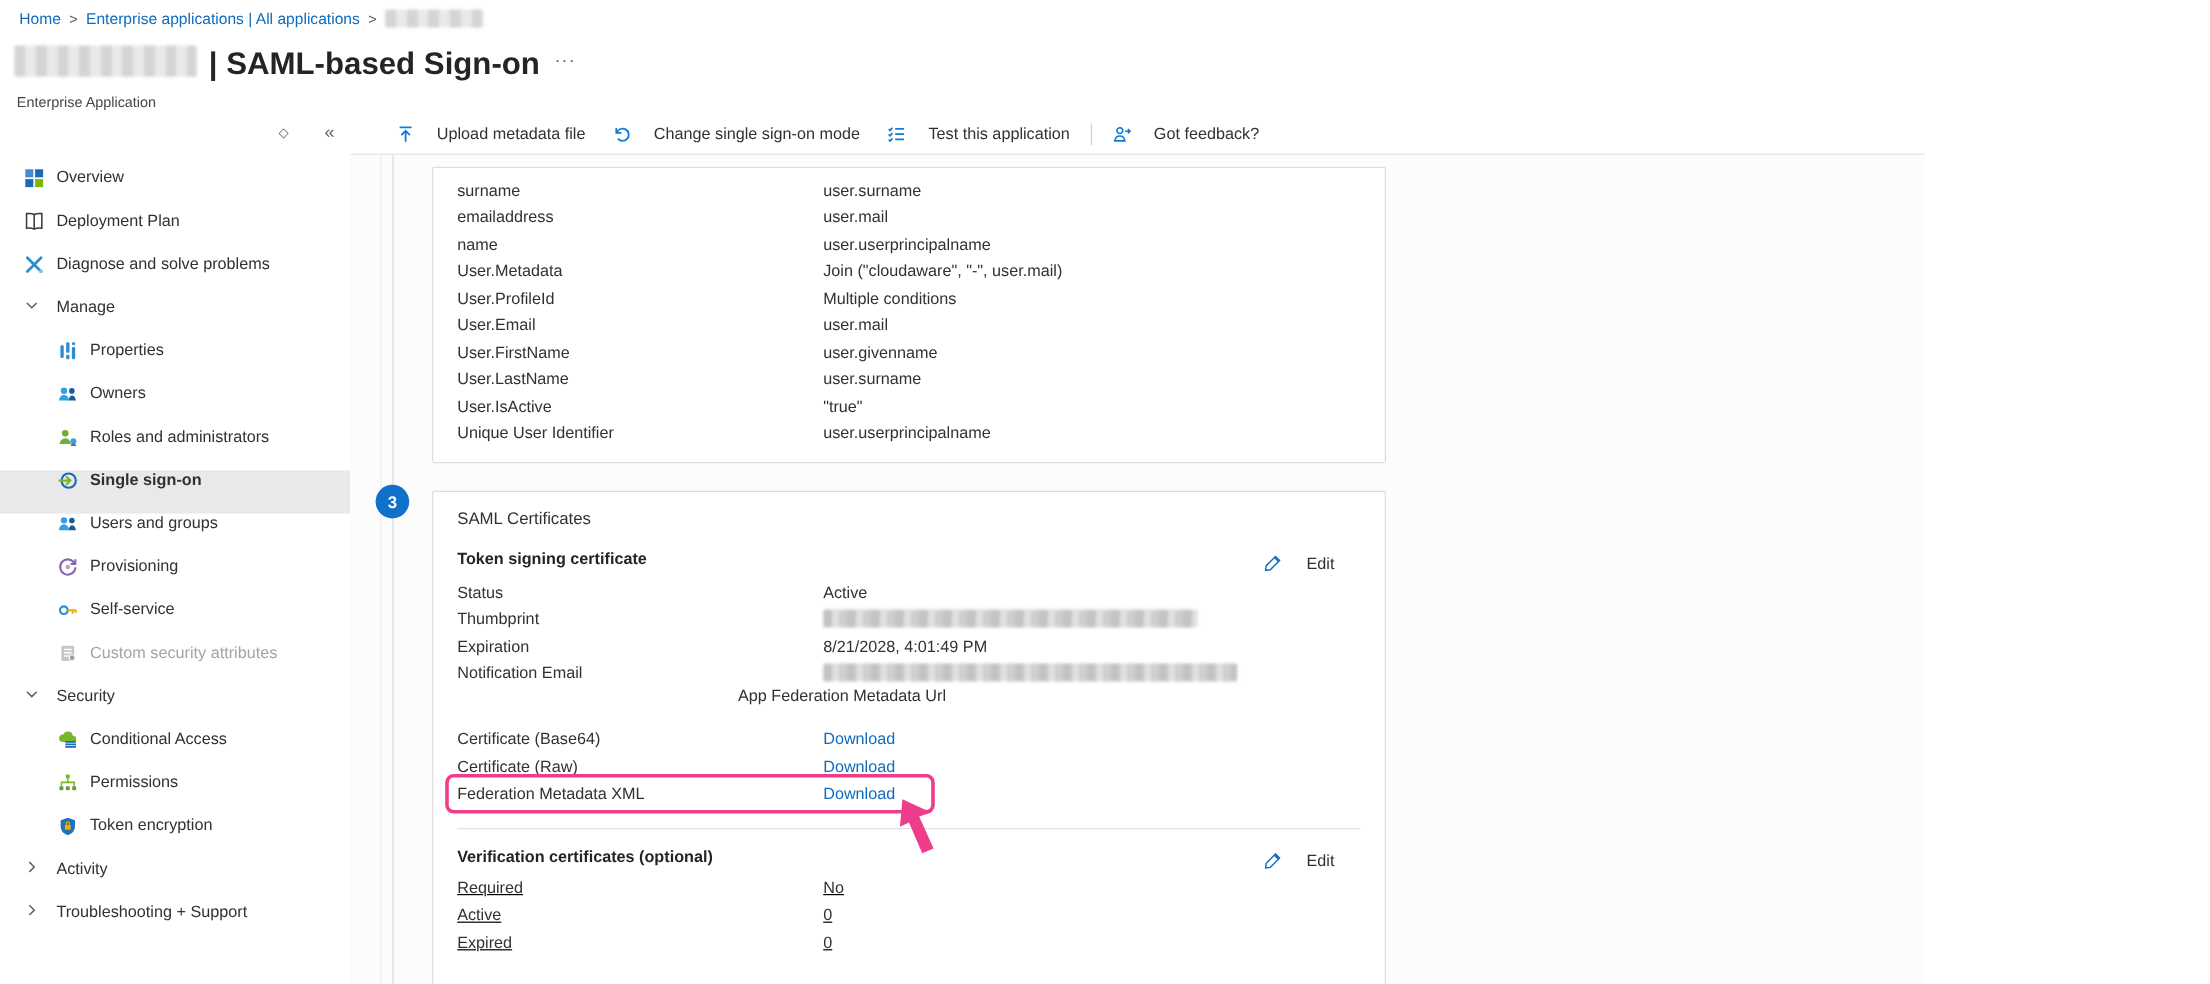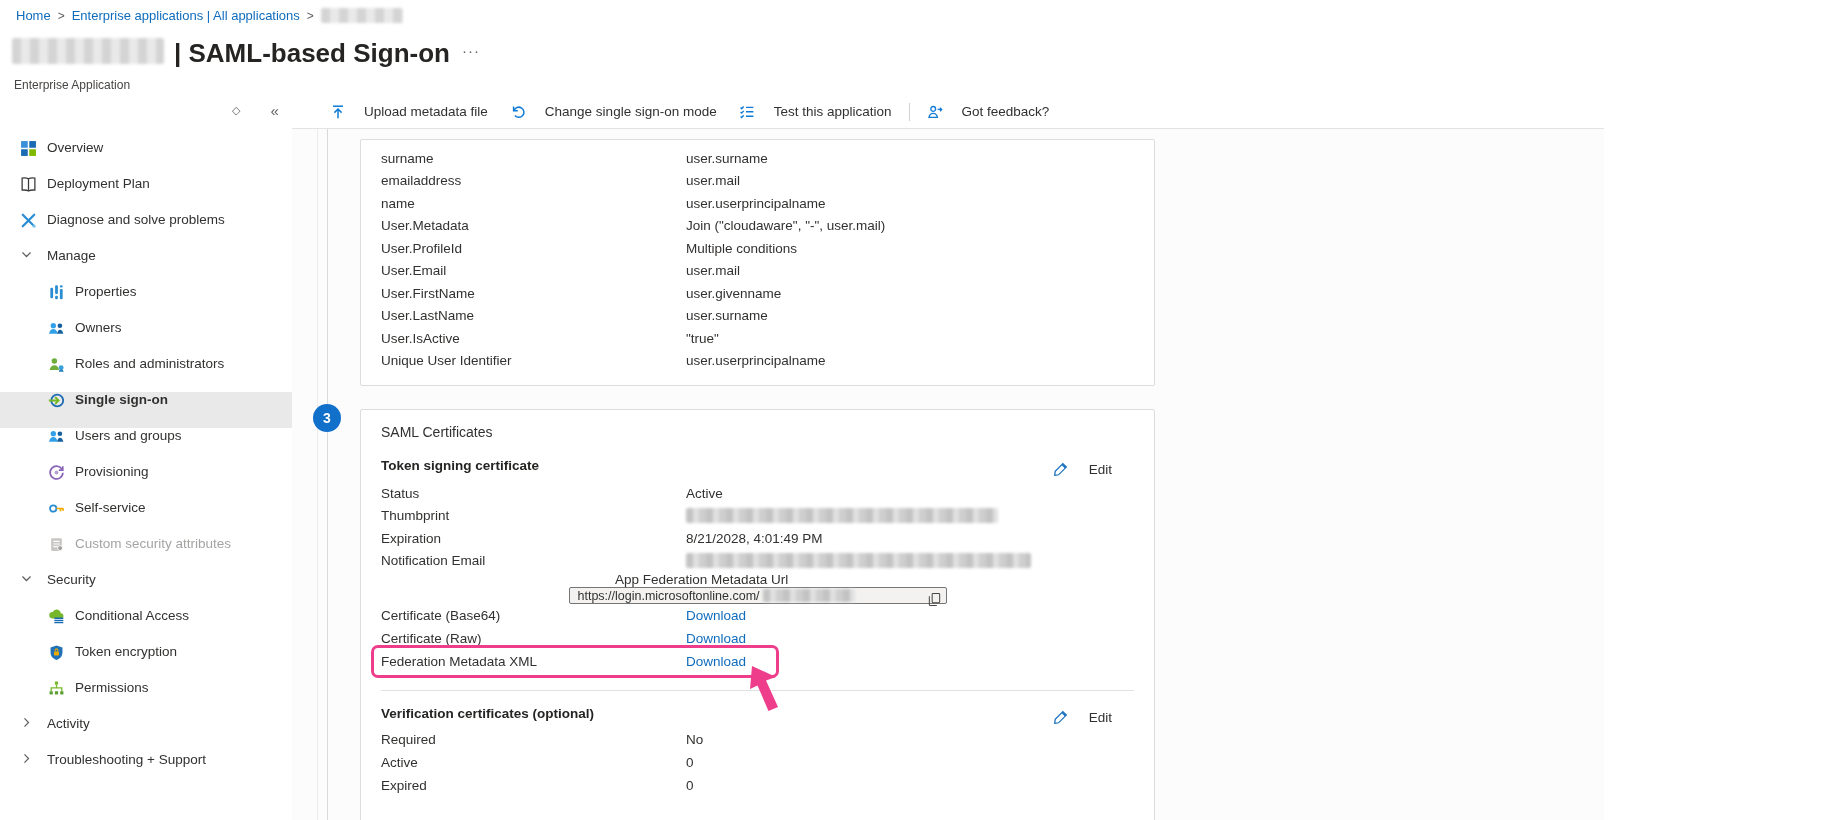--- a/index.html
+++ b/index.html
@@ -68,21 +68,21 @@
   .link { color: #0f6cbd; cursor: pointer; }
 
   .url-row { height: 32px; flex-direction: column; }
   .url-box { position: relative; width: 378px; height: 26px; background: #f3f2f1; border: 1px solid #757575; border-radius: 2px;
     display: flex; align-items: center; padding: 0 26px 0 8px; font-size: 12.5px; color: #323130; cursor: text; }
   .url-redacted { width: 92px; height: 13px; margin-left: 3px; flex: none; }
   .copy-btn { position: absolute; right: 4px; top: 4px; cursor: pointer; display: flex; }
 
   .cert-divider { position: absolute; left: 20px; right: 20px; top: 280px; height: 1px; background: #e1e1e1; }
   .verif-title { position: absolute; left: 20px; top: 296px; font-size: 13.5px; font-weight: 700; color: #252423; }
-  .verif-rows { position: absolute; left: 0; right: 0; top: 318px; }
+  .verif-rows { position: absolute; left: 0; right: 0; top: 318px; text-decoration: underline; }
   .verif-rows .kv-row { height: 23px; }
 
   .pink-box { position: absolute; left: 10px; top: 235px; width: 408px; height: 33px;
     border: 3px solid #ee3d8b; border-radius: 7px; z-index: 5; pointer-events: none; }
   .pink-arrow { position: absolute; left: 386px; top: 254px; z-index: 6; pointer-events: none; }
 
   .val-redacted { width: 312px; height: 15px; }
   .val-redacted.email { width: 345px; }
 </style>
 </head>
@@ -303,41 +303,41 @@
             <path d="M4 9.8a3 3 0 0 1 .4-6A4 4 0 0 1 12 4.9a2.6 2.6 0 0 1 1 5z" fill="#76b82a"></path>
             <path d="M6 9.6h8.4M6 11.6h8.4M6 13.6h8.4" stroke="#1b6bb4" stroke-width="1.3"></path>
           </svg>
       </span>
       <span class="nav-label">Conditional Access</span>
     </div>
 
     <div class="nav-item sub">
       <span class="nav-icon">
         <svg width="17" height="17" viewBox="0 0 16 16">
-            <path d="M8 1.4l5.6 2v4.6c0 3.5-2.3 6-5.6 7-3.3-1-5.6-3.5-5.6-7V3.4z" fill="#2071b8"></path>
-            <rect x="5.7" y="7" width="4.6" height="3.8" rx=".6" fill="#f0ab00"></rect>
-            <path d="M6.8 7V5.8a1.2 1.2 0 0 1 2.4 0V7" fill="none" stroke="#f0ab00" stroke-width="1"></path>
-          </svg>
-      </span>
-      <span class="nav-label">Token encryption</span>
-    </div>
-
-    <div class="nav-item sub">
-      <span class="nav-icon">
-        <svg width="17" height="17" viewBox="0 0 16 16">
             <rect x="6.5" y="1.4" width="3" height="3" fill="#76b82a"></rect>
             <path d="M8 4.4v3.1M3 10.4V7.5h10v2.9" fill="none" stroke="#76b82a" stroke-width="1.2"></path>
             <rect x="1.5" y="10.6" width="3" height="3" fill="#5a9e2f"></rect>
             <rect x="6.5" y="10.6" width="3" height="3" fill="#5a9e2f"></rect>
             <rect x="11.5" y="10.6" width="3" height="3" fill="#5a9e2f"></rect>
           </svg>
       </span>
       <span class="nav-label">Permissions</span>
     </div>
 
+    <div class="nav-item sub">
+      <span class="nav-icon">
+        <svg width="17" height="17" viewBox="0 0 16 16">
+            <path d="M8 1.4l5.6 2v4.6c0 3.5-2.3 6-5.6 7-3.3-1-5.6-3.5-5.6-7V3.4z" fill="#2071b8"></path>
+            <rect x="5.7" y="7" width="4.6" height="3.8" rx=".6" fill="#f0ab00"></rect>
+            <path d="M6.8 7V5.8a1.2 1.2 0 0 1 2.4 0V7" fill="none" stroke="#f0ab00" stroke-width="1"></path>
+          </svg>
+      </span>
+      <span class="nav-label">Token encryption</span>
+    </div>
+
     <div class="nav-item">
       <span class="nav-chevron">
         <svg width="13" height="13" viewBox="0 0 16 16">
             <path d="M5.5 3l5 5-5 5" fill="none" stroke="#605e5c" stroke-width="1.5"></path>
           </svg>
       </span>
       <span class="nav-label">Activity</span>
     </div>
 
     <div class="nav-item">
@@ -425,30 +425,20 @@
         <div class="kv-row">
           <span class="kv-label">Expiration</span>
           <span class="kv-value">8/21/2028, 4:01:49 PM</span>
         </div>
         <div class="kv-row">
           <span class="kv-label">Notification Email</span>
           <span class="redacted val-redacted email"></span>
         </div>
         <div class="kv-row url-row">
           <span class="kv-label">App Federation Metadata Url</span>
-          <span class="url-box">
-            <span>https://login.microsoftonline.com/</span>
-            <span class="redacted url-redacted"></span>
-            <span class="copy-btn">
-              <svg width="15" height="15" viewBox="0 0 16 16">
-                  <rect x="5.5" y="1.5" width="8" height="10" rx="1" fill="none" stroke="#484644" stroke-width="1.1"></rect>
-                  <path d="M10.5 14.5h-7a1 1 0 0 1-1-1v-9" fill="none" stroke="#484644" stroke-width="1.1"></path>
-                </svg>
-            </span>
-          </span>
         </div>
         <div class="kv-row dl-row">
           <span class="kv-label">Certificate (Base64)</span>
           <span class="kv-value link">Download</span>
         </div>
         <div class="kv-row dl-row">
           <span class="kv-label">Certificate (Raw)</span>
           <span class="kv-value link">Download</span>
         </div>
         <div class="kv-row dl-row">

